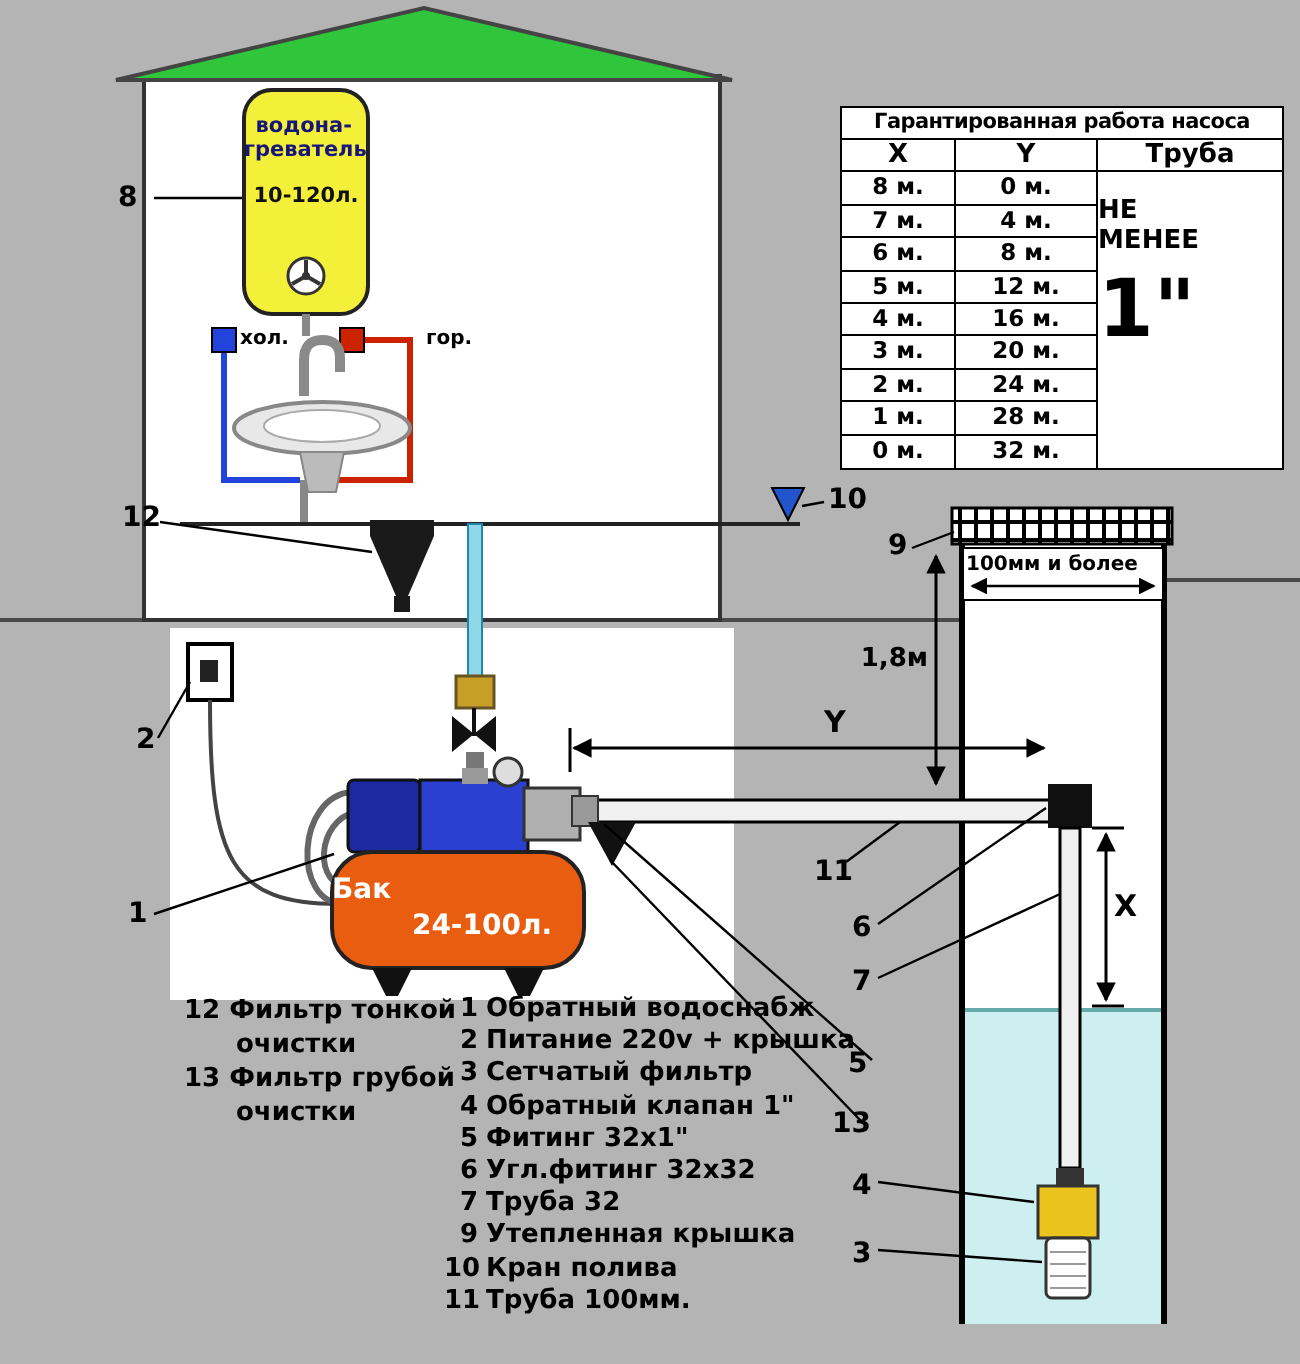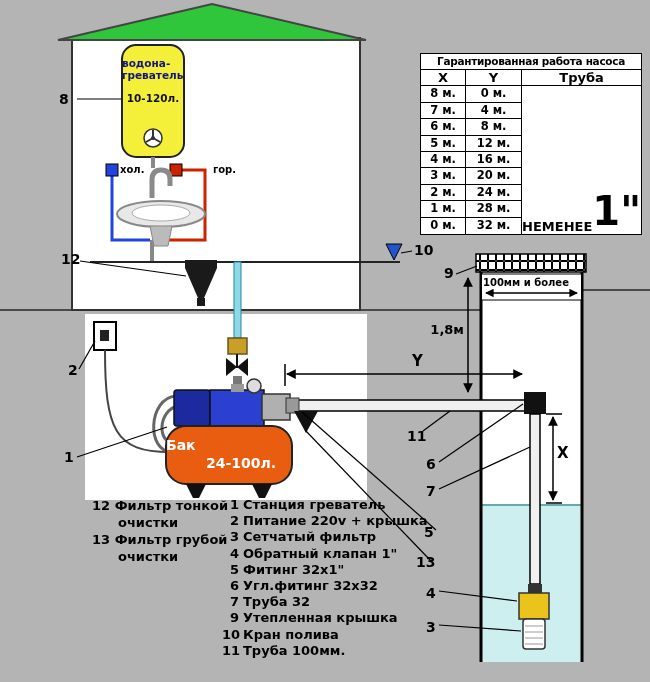--- a/index.html
+++ b/index.html
@@ -16,21 +16,21 @@
   .pcol{display:flex;flex-direction:column;}
   .pcol.x{width:56px;}
   .pcol.y{width:70px;border-left:1.5px solid #000;border-right:1.5px solid #000;}
   .pcol.pipe{flex:1;}
   .pcell{box-sizing:border-box;height:16.4px;line-height:15.5px;text-align:center;
          font-size:11.5px;font-weight:bold;border-bottom:1px solid #000;}
   .pcell.h{font-size:13px;}
   .pcell:last-child{border-bottom:none;}
   .pipehead{box-sizing:border-box;height:16.4px;border-bottom:1px solid #000;text-align:center;
             font-size:13px;font-weight:bold;line-height:15.5px;}
-  .pipebody{flex:1;display:flex;flex-direction:row;align-items:flex-end;padding-top:12px;font-weight:bold;}
+  .pipebody{flex:1;display:flex;flex-direction:column;align-items:flex-start;padding-top:12px;font-weight:bold;}
   .pipebody .ne{font-size:13px;line-height:15px;}
   .pipesize{font-size:40px;line-height:46px;margin-top:4px;}
   
   .lfblock{position:absolute;left:92px;top:497px;font-size:13px;font-weight:bold;line-height:17px;}
   .lf2{padding-left:26px;}
   .limain{position:absolute;left:222px;top:497px;font-size:13px;font-weight:bold;line-height:16.2px;}
   .li-num{display:inline-block;width:17px;text-align:right;margin-right:4px;}
 </style>
 </head>
 <body>
@@ -167,21 +167,21 @@
       <line x1="423" y1="431" x2="450" y2="411"></line>
       <line x1="439" y1="462" x2="523" y2="404"></line>
       <line x1="439" y1="489" x2="530" y2="447"></line>
       <line x1="436" y1="530" x2="302" y2="412"></line>
       <line x1="431" y1="561" x2="305" y2="430"></line>
       <line x1="439" y1="591" x2="517" y2="601"></line>
       <line x1="439" y1="625" x2="521" y2="631"></line>
     </g>
   </svg>
 
-  <div class="lbl" style="left:122px;top:57px;width:54px;text-align:left;font-size:10.5px;line-height:12px;color:#15157d;">
+  <div class="lbl" style="left:122px;top:57px;width:54px;text-align:right;font-size:10.5px;line-height:12px;color:#15157d;">
     <div>водона-</div>
     <div>греватель</div>
   </div>
   <div class="lbl" style="left:122px;top:92px;width:62px;text-align:center;font-size:10.5px;color:#111;">10-120л.</div>
 
   <div class="lbl" style="left:120px;top:164px;font-size:10px;">хол.</div>
   <div class="lbl" style="left:185px;top:164px;font-size:10px;padding-left:28px;">гор.</div>
 
   <div class="lbl" style="left:166px;top:437px;width:126px;font-size:14px;color:#fff;">Бак</div>
   <div class="lbl" style="left:166px;top:455px;width:150px;text-align:center;font-size:14px;color:#fff;">24-100л.</div>
@@ -250,21 +250,21 @@
     </div>
     <div class="lf2">очистки</div>
     <div>
       <span>13</span>
       <span>Фильтр грубой</span>
     </div>
     <div class="lf2">очистки</div>
   </div>
 
   <div class="limain">
-    <div><span class="li-num">1</span><span>Станция греватель</span></div>
+    <div><span class="li-num">1</span><span>Обратный водоснабж</span></div>
     <div><span class="li-num">2</span><span>Питание 220v + крышка</span></div>
     <div><span class="li-num">3</span><span>Сетчатый фильтр</span></div>
     <div><span class="li-num">4</span><span>Обратный клапан 1"</span></div>
     <div><span class="li-num">5</span><span>Фитинг 32х1"</span></div>
     <div><span class="li-num">6</span><span>Угл.фитинг 32х32</span></div>
     <div><span class="li-num">7</span><span>Труба 32</span></div>
     <div><span class="li-num">9</span><span>Утепленная крышка</span></div>
     <div><span class="li-num">10</span><span>Кран полива</span></div>
     <div><span class="li-num">11</span><span>Труба 100мм.</span></div>
   </div>

